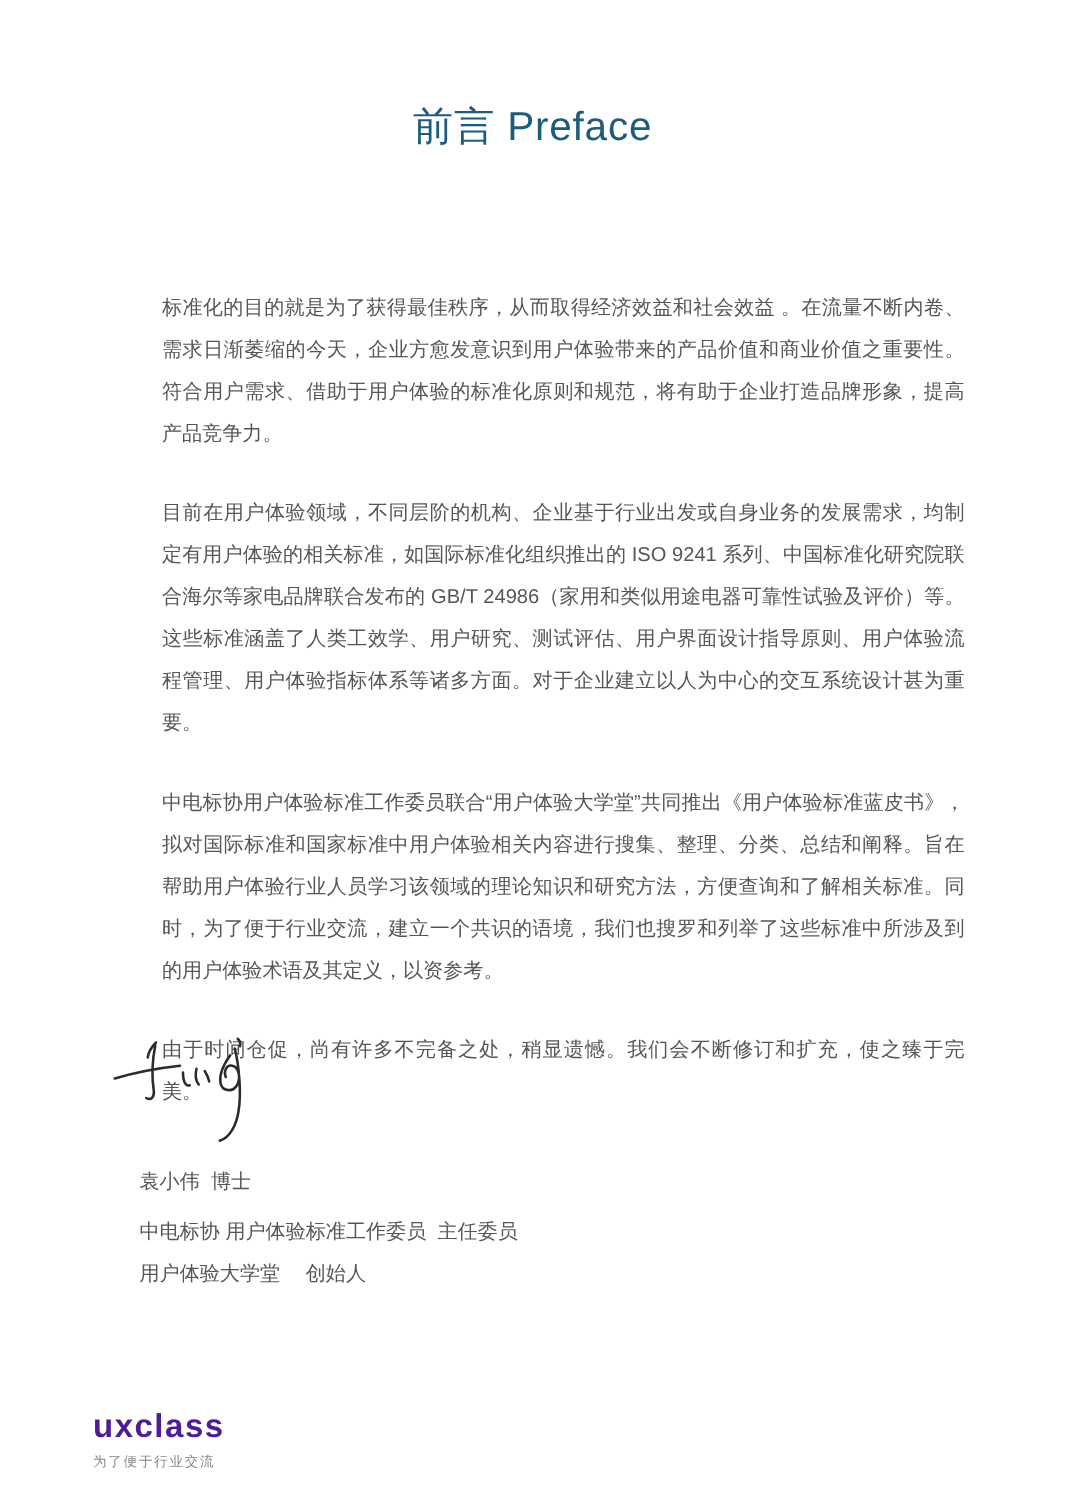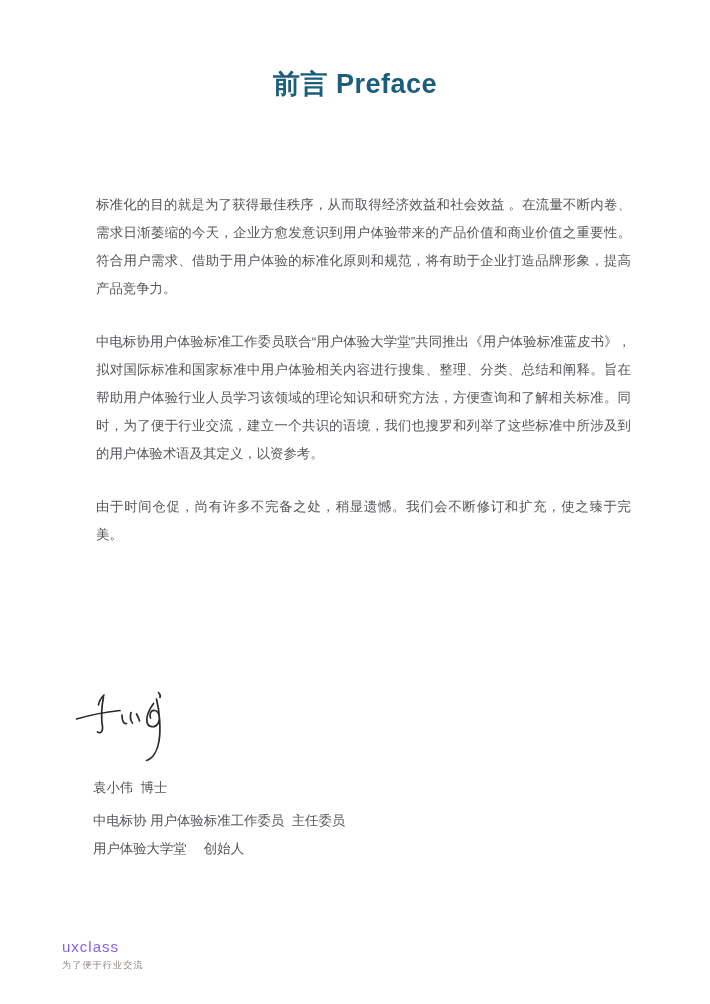--- a/index.html
+++ b/index.html
@@ -13,28 +13,28 @@
     font-family: "Liberation Sans", "DejaVu Sans", sans-serif;
     overflow: hidden;
   }
   .page-title {
     position: absolute;
     top: 66px;
     left: 0;
     width: 710px;
     text-align: center;
     font-size: 27px;
-    font-weight: 700;
+    font-weight: 400;
     letter-spacing: 0.5px;
     color: #1c5d7d;
   }
   .body-text {
     position: absolute;
     top: 191px;
-    left: 96px;
+    left: 108px;
     width: 535px;
     color: #55565a;
     font-size: 13.4px;
     line-height: 28px;
     text-align: justify;
     text-justify: inter-ideograph;
   }
   .body-text p { margin-bottom: 25px; }
   .signature-svg {
     position: absolute;
@@ -52,41 +52,42 @@
   }
   .sig-name  { top: 779px; }
   .sig-role1 { top: 812px; }
   .sig-role2 { top: 840px; }
   .footer {
     position: absolute;
     left: 62px;
     top: 938px;
   }
   .footer-brand {
-    color: #8b5cf6;
-    font-size: 15px;
-    font-weight: 400;
+    color: #4c1d95;
+    font-size: 22px;
+    font-weight: 700;
     letter-spacing: 1px;
   }
   .footer-caption {
     margin-top: 4px;
     color: #8b8480;
     font-size: 9px;
     letter-spacing: 1.2px;
   }
 </style>
 </head>
 <body>
 
 <div class="page">
 
   <h1 class="page-title">前言 Preface</h1>
 
   <div class="body-text">
     <p>标准化的目的就是为了获得最佳秩序，从而取得经济效益和社会效益 。在流量不断内卷、需求日渐萎缩的今天，企业方愈发意识到用户体验带来的产品价值和商业价值之重要性。符合用户需求、借助于用户体验的标准化原则和规范，将有助于企业打造品牌形象，提高产品竞争力。</p>
+    <p>目前在用户体验领域，不同层阶的机构、企业基于行业出发或自身业务的发展需求，均制定有用户体验的相关标准，如国际标准化组织推出的 ISO 9241 系列、中国标准化研究院联合海尔等家电品牌联合发布的 GB/T 24986（家用和类似用途电器可靠性试验及评价）等。这些标准涵盖了人类工效学、用户研究、测试评估、用户界面设计指导原则、用户体验流程管理、用户体验指标体系等诸多方面。对于企业建立以人为中心的交互系统设计甚为重要。</p>
     <p>中电标协用户体验标准工作委员联合“用户体验大学堂”共同推出《用户体验标准蓝皮书》， 拟对国际标准和国家标准中用户体验相关内容进行搜集、整理、分类、总结和阐释。旨在帮助用户体验行业人员学习该领域的理论知识和研究方法，方便查询和了解相关标准。同时，为了便于行业交流，建立一个共识的语境，我们也搜罗和列举了这些标准中所涉及到的用户体验术语及其定义，以资参考。</p>
     <p>由于时间仓促，尚有许多不完备之处，稍显遗憾。我们会不断修订和扩充，使之臻于完美。</p>
   </div>
 
   <svg class="signature-svg" viewBox="0 0 120 80" fill="none" stroke="#2b2b2b" stroke-width="1.7" stroke-linecap="round" stroke-linejoin="round">
     <path d="M34 10 C31 13 29 16 28.5 20 M33.5 12 C31.5 22 31 32 32.5 42 C33 46 31 49 27.5 47 M6.5 34 C20 30 36 27 50 25.5"></path>
     <path d="M52 30 C52 35.5 53.5 39.5 56.5 38.5 M61 27.5 C60 31.5 60.5 35.5 62.5 38 M66.5 29 C68 31.5 69 33.5 69.5 36"></path>
     <path d="M88.5 7.5 C90 9 90.5 11 90 12.5 M83.5 18.5 C79.5 24 76 31 77 37 C78 42.5 85 43.5 88 38.5 C90.5 34 89.5 26.5 85 25.5 C81 24.5 79 29 80.5 33 M86.5 14 C89.5 26 91 44 89 56 C87.5 65.5 83 73.5 76.5 75.5"></path>
   </svg>
 

